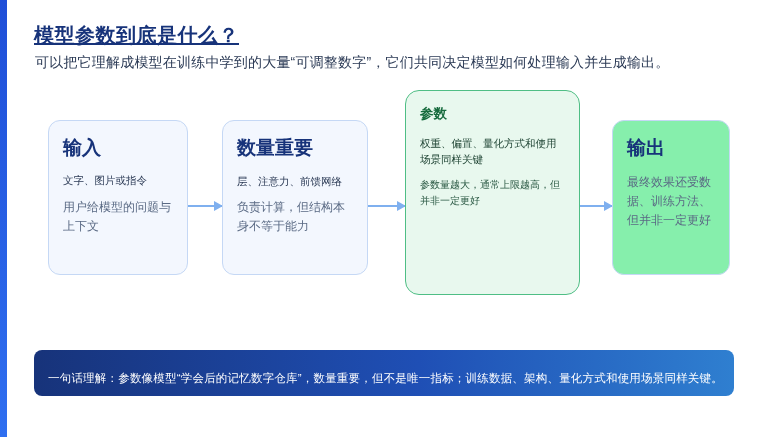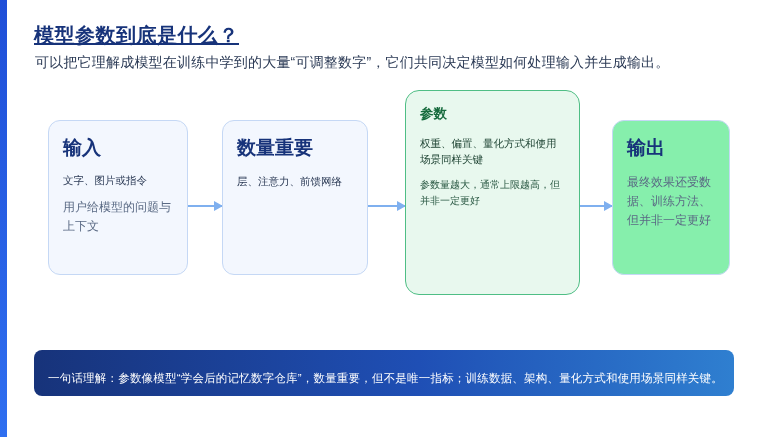--- a/index.html
+++ b/index.html
@@ -186,20 +186,21 @@
       <div class="c-title">输入</div>
       <div class="c-line">文字、图片或指令</div>
       <div class="c-sub">用户给模型的问题与上下文</div>
     </div>
 
     <div class="arrow arrow-1"></div>
 
     <div class="card card-structure">
       <div class="c-title">数量重要</div>
       <div class="c-line">层、注意力、前馈网络</div>
+      <div class="c-sub">负责计算，但结构本身不等于能力</div>
     </div>
 
     <div class="arrow arrow-2"></div>
 
     <div class="card card-params">
       <div class="c-title">参数</div>
       <div class="c-line">权重、偏置、量化方式和使用场景同样关键</div>
       <div class="c-sub">参数量越大，通常上限越高，但并非一定更好</div>
     </div>
 

